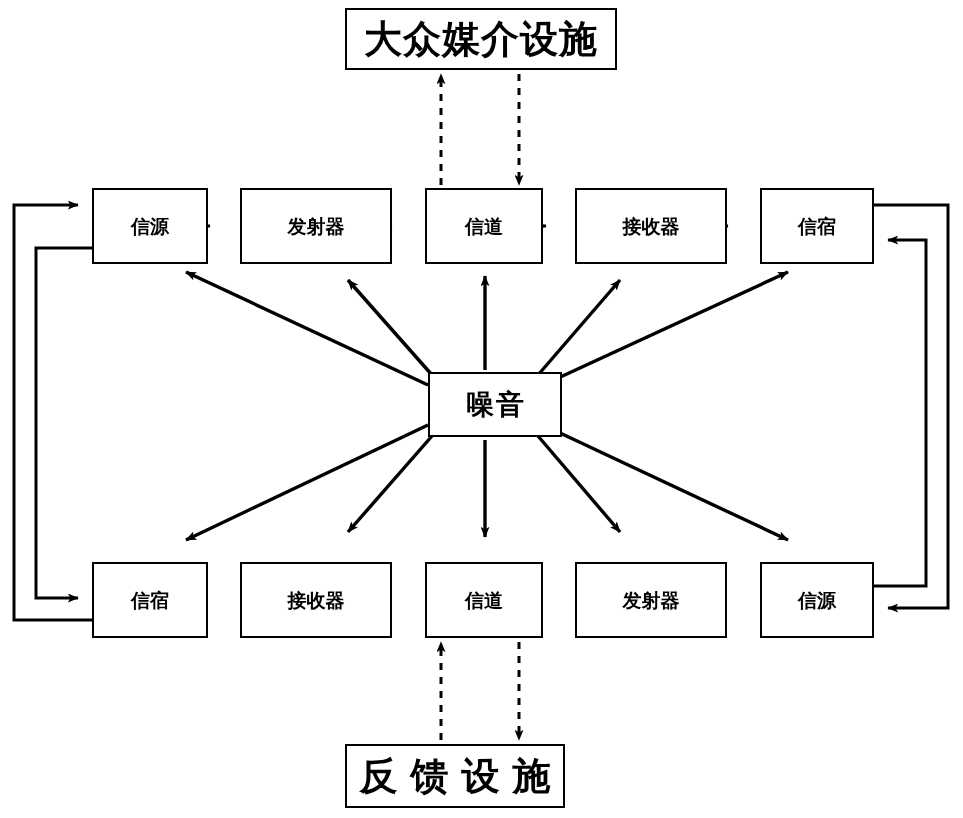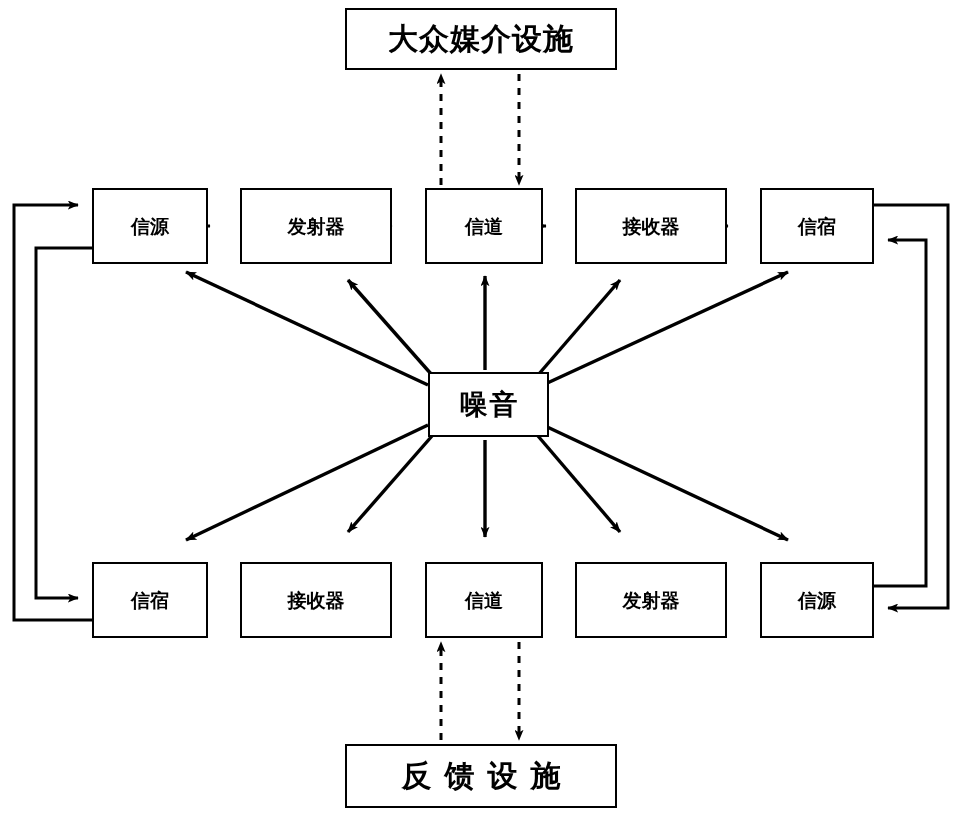--- a/index.html
+++ b/index.html
@@ -39,21 +39,21 @@
   .node .node-label {
     font-family: "DejaVu Sans", "Liberation Sans", sans-serif;
     font-size: 19px;
     font-weight: 700;
     line-height: 1;
     letter-spacing: 0px;
     white-space: nowrap;
     color: #000000;
   }
   .node.wide .node-label {
-    font-size: 30px;
+    font-size: 38px;
     letter-spacing: 1px;
   }
   .node.feedback .node-label {
     letter-spacing: 13px;
     text-indent: 13px;
   }
   .node.noise .node-label {
     font-size: 28px;
     letter-spacing: 2px;
     text-indent: 2px;
@@ -148,21 +148,21 @@
   </div>
 
   <div class="node" style="left:575px; top:188px; width:152px; height:76px;">
     <span class="node-label">接收器</span>
   </div>
 
   <div class="node" style="left:760px; top:188px; width:114px; height:76px;">
     <span class="node-label">信宿</span>
   </div>
 
-  <div class="node noise" style="left:428px; top:372px; width:121px; height:65px;">
+  <div class="node noise" style="left:428px; top:372px; width:134px; height:65px;">
     <span class="node-label">噪音</span>
   </div>
 
   <div class="node" style="left:92px; top:562px; width:116px; height:76px;">
     <span class="node-label">信宿</span>
   </div>
 
   <div class="node" style="left:240px; top:562px; width:152px; height:76px;">
     <span class="node-label">接收器</span>
   </div>
@@ -172,17 +172,17 @@
   </div>
 
   <div class="node" style="left:575px; top:562px; width:152px; height:76px;">
     <span class="node-label">发射器</span>
   </div>
 
   <div class="node" style="left:760px; top:562px; width:114px; height:76px;">
     <span class="node-label">信源</span>
   </div>
 
-  <div class="node wide feedback" style="left:345px; top:744px; width:272px; height:64px;">
+  <div class="node wide feedback" style="left:345px; top:744px; width:220px; height:64px;">
     <span class="node-label">反馈设施</span>
   </div>
 
 </div>
 
 </body></html>

